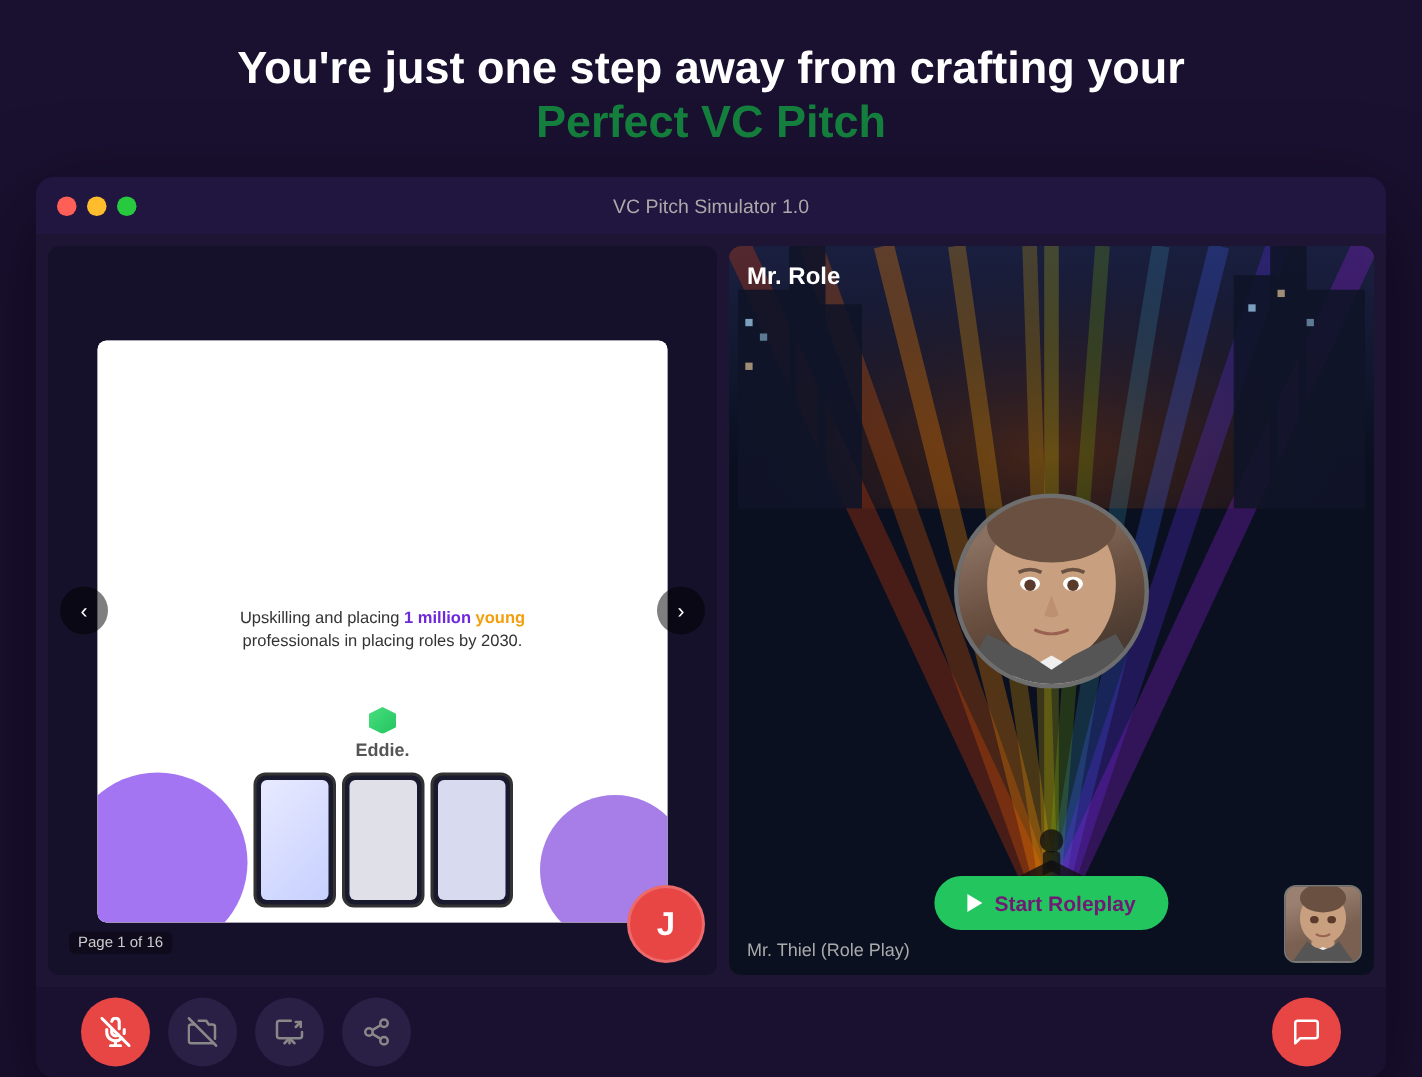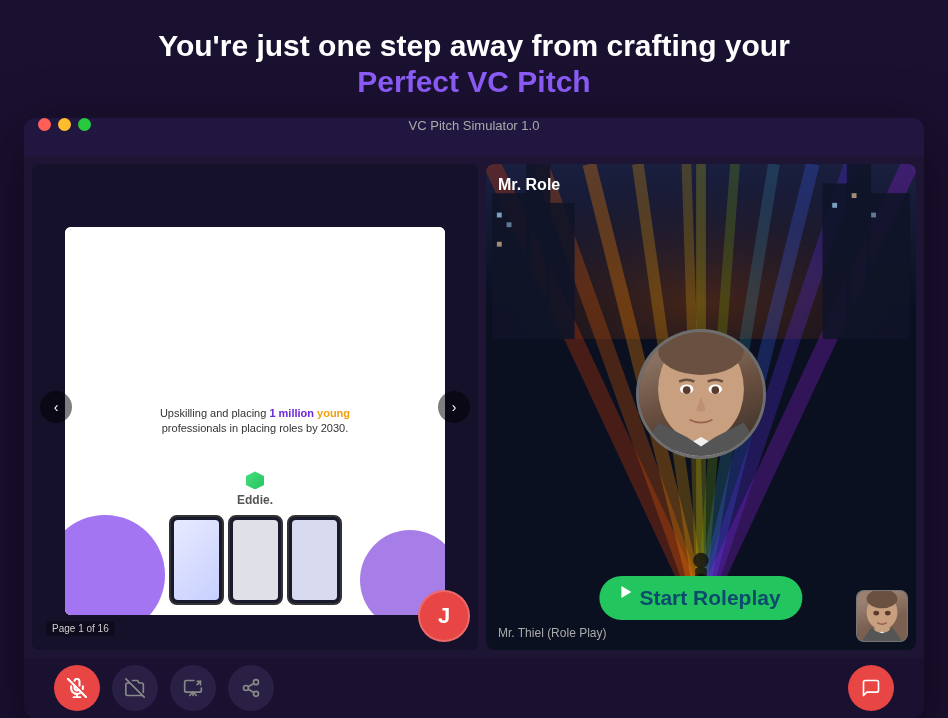--- a/index.html
+++ b/index.html
@@ -23,42 +23,42 @@
     }
     .header-line1 {
       font-size: 30px;
       font-weight: 800;
       color: #ffffff;
       line-height: 1.2;
     }
     .header-line2 {
       font-size: 30px;
       font-weight: 800;
-      color: #8b5cf6;
+      color: #15803d;
       line-height: 1.2;
     }
 
     
     .app-window {
       width: 900px;
       background: #1e1535;
       border-radius: 12px;
       overflow: hidden;
       box-shadow: 0 20px 60px rgba(0,0,0,0.5);
       flex: 1;
       display: flex;
       flex-direction: column;
     }
 
     
     .title-bar {
       background: #201640;
       height: 38px;
       display: flex;
-      align-items: flex-start;
+      align-items: center;
       padding: 0 14px;
       position: relative;
       flex-shrink: 0;
     }
     .traffic-lights {
       display: flex;
       gap: 7px;
     }
     .traffic-light {
       width: 13px;
@@ -332,28 +332,29 @@
       font-weight: 700;
     }
 
     
     .start-roleplay-btn {
       position: absolute;
       bottom: 30px;
       left: 50%;
       transform: translateX(-50%);
       background: #22c55e;
-      color: #0c4a6e;
+      color: #701a75;
       border: none;
       border-radius: 24px;
       padding: 10px 22px;
-      font-size: 21px;
+      font-size: 14px;
       font-weight: 600;
       cursor: pointer;
       display: flex;
+      align-items: center;
       gap: 8px;
       white-space: nowrap;
     }
 
     .play-icon {
       width: 0;
       height: 0;
       border-left: 10px solid white;
       border-top: 6px solid transparent;
       border-bottom: 6px solid transparent;

